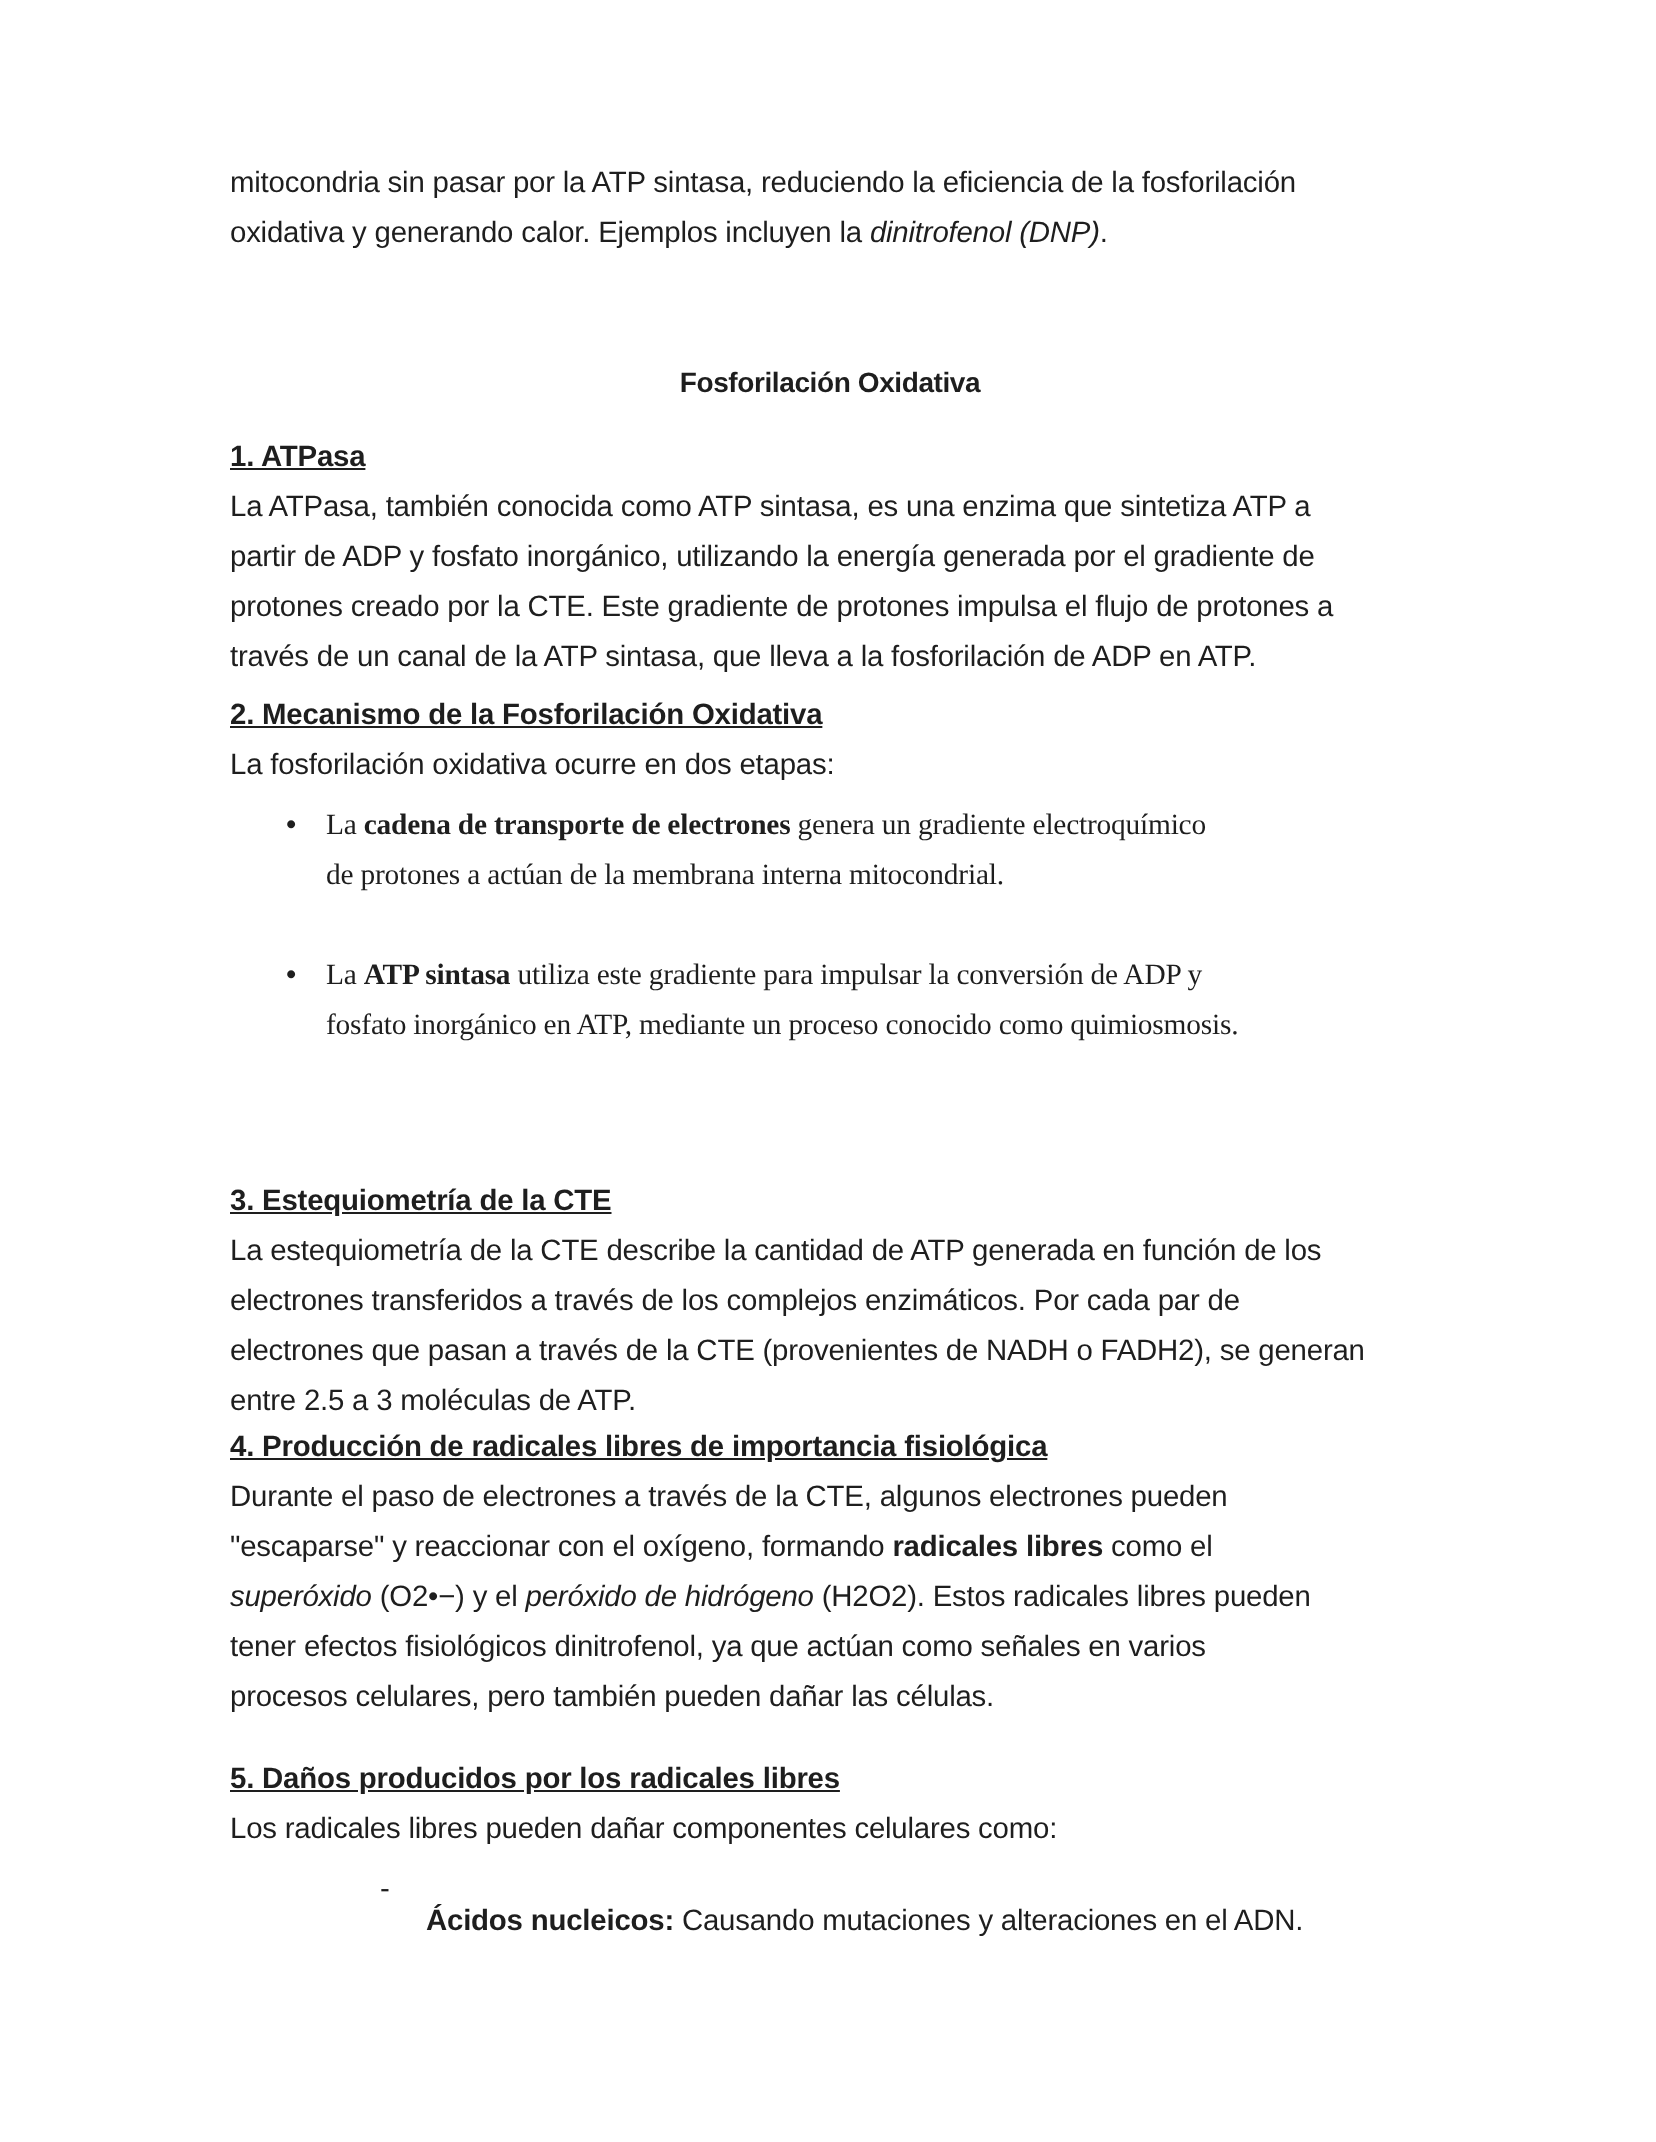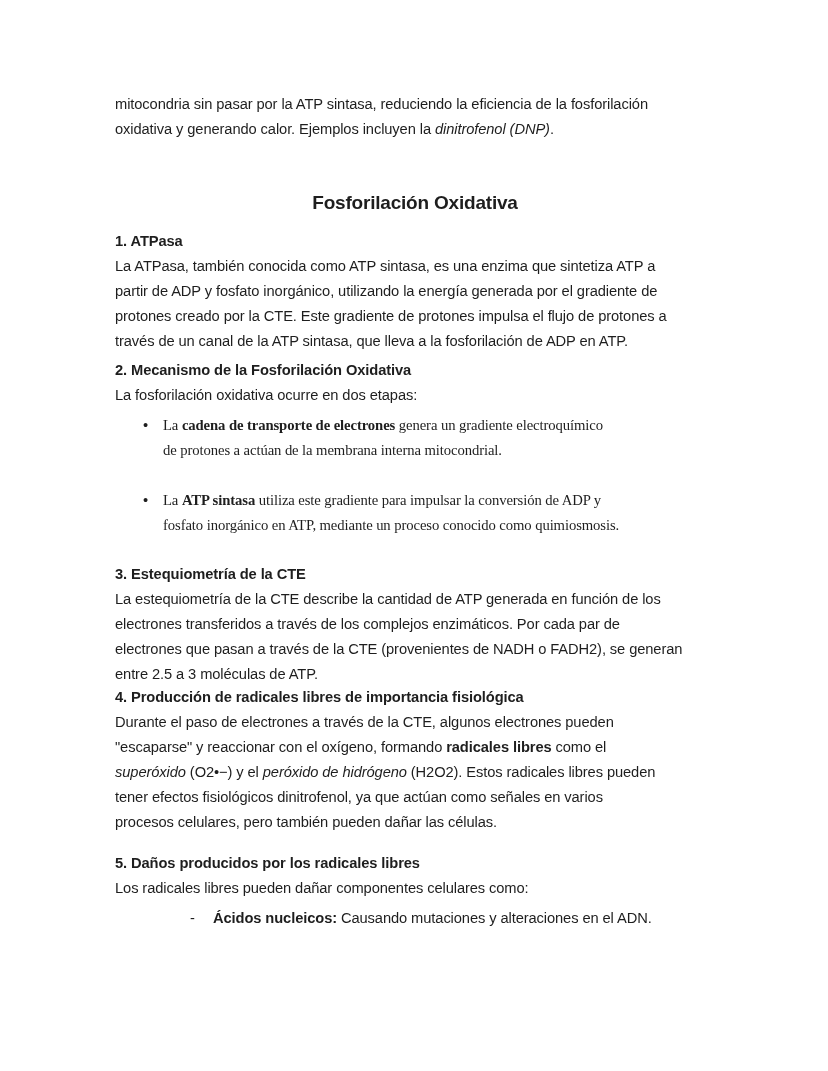--- a/index.html
+++ b/index.html
@@ -8,61 +8,61 @@
     width: 828px;
     height: 1071px;
     background: #ffffff;
     overflow: hidden;
     font-family: "Liberation Sans", "DejaVu Sans", sans-serif;
     color: #1e1e1e;
   }
   .content {
     position: absolute;
     left: 115px;
-    top: 92px;
+    top: 80px;
     width: 600px;
     font-size: 14.7px;
     line-height: 25px;
     letter-spacing: -0.1px;
     text-align: left;
   }
   .line { display: block; }
   .b { font-weight: 700; }
   .i { font-style: italic; }
   .doc-title {
     margin-top: 48px;
-    font-size: 19px;
+    font-size: 14px;
     line-height: 26px;
     font-weight: 700;
     text-align: center;
     letter-spacing: -0.2px;
   }
-  .heading { font-weight: 700; margin: 0; }
+  .heading { font-weight: 700; margin: 0; text-decoration: underline; }
   .mt2  { margin-top: 16px; }
   .mt4  { margin-top: 4px; }
   .mt5  { margin-top: 5px; }
   .mt13 { margin-top: 13px; }
   .mt25 { margin-top: 25px; }
-  .mt44 { margin-top: 24px; }
+  .mt44 { margin-top: 63px; }
   .mtm2 { margin-top: -2px; }
   .para { margin: 0; }
   .bullet { display: flex; }
   .bullet .marker {
     flex: none;
     width: 20px;
     margin-left: 28px;
   }
   .bullet .btext { flex: 1; min-width: 0; font-family: Liberation Serif, serif; }
   .dash { display: flex; }
   .dash .marker {
     flex: none;
     width: 23px;
     margin-left: 75px;
   }
-  .dash .btext { flex: 1; min-width: 0; }
+  .dash .btext { flex: 1; min-width: 0; margin-top: 16px; }
 </style>
 </head>
 <body>
 
 <div class="page">
   <div class="content">
 
     <div class="para">
       <span class="line">mitocondria sin pasar por la ATP sintasa, reduciendo la eficiencia de la fosforilación</span>
       <span class="line"><span>oxidativa y generando calor. Ejemplos incluyen la </span><span class="i">dinitrofenol (DNP)</span><span>.</span></span>

